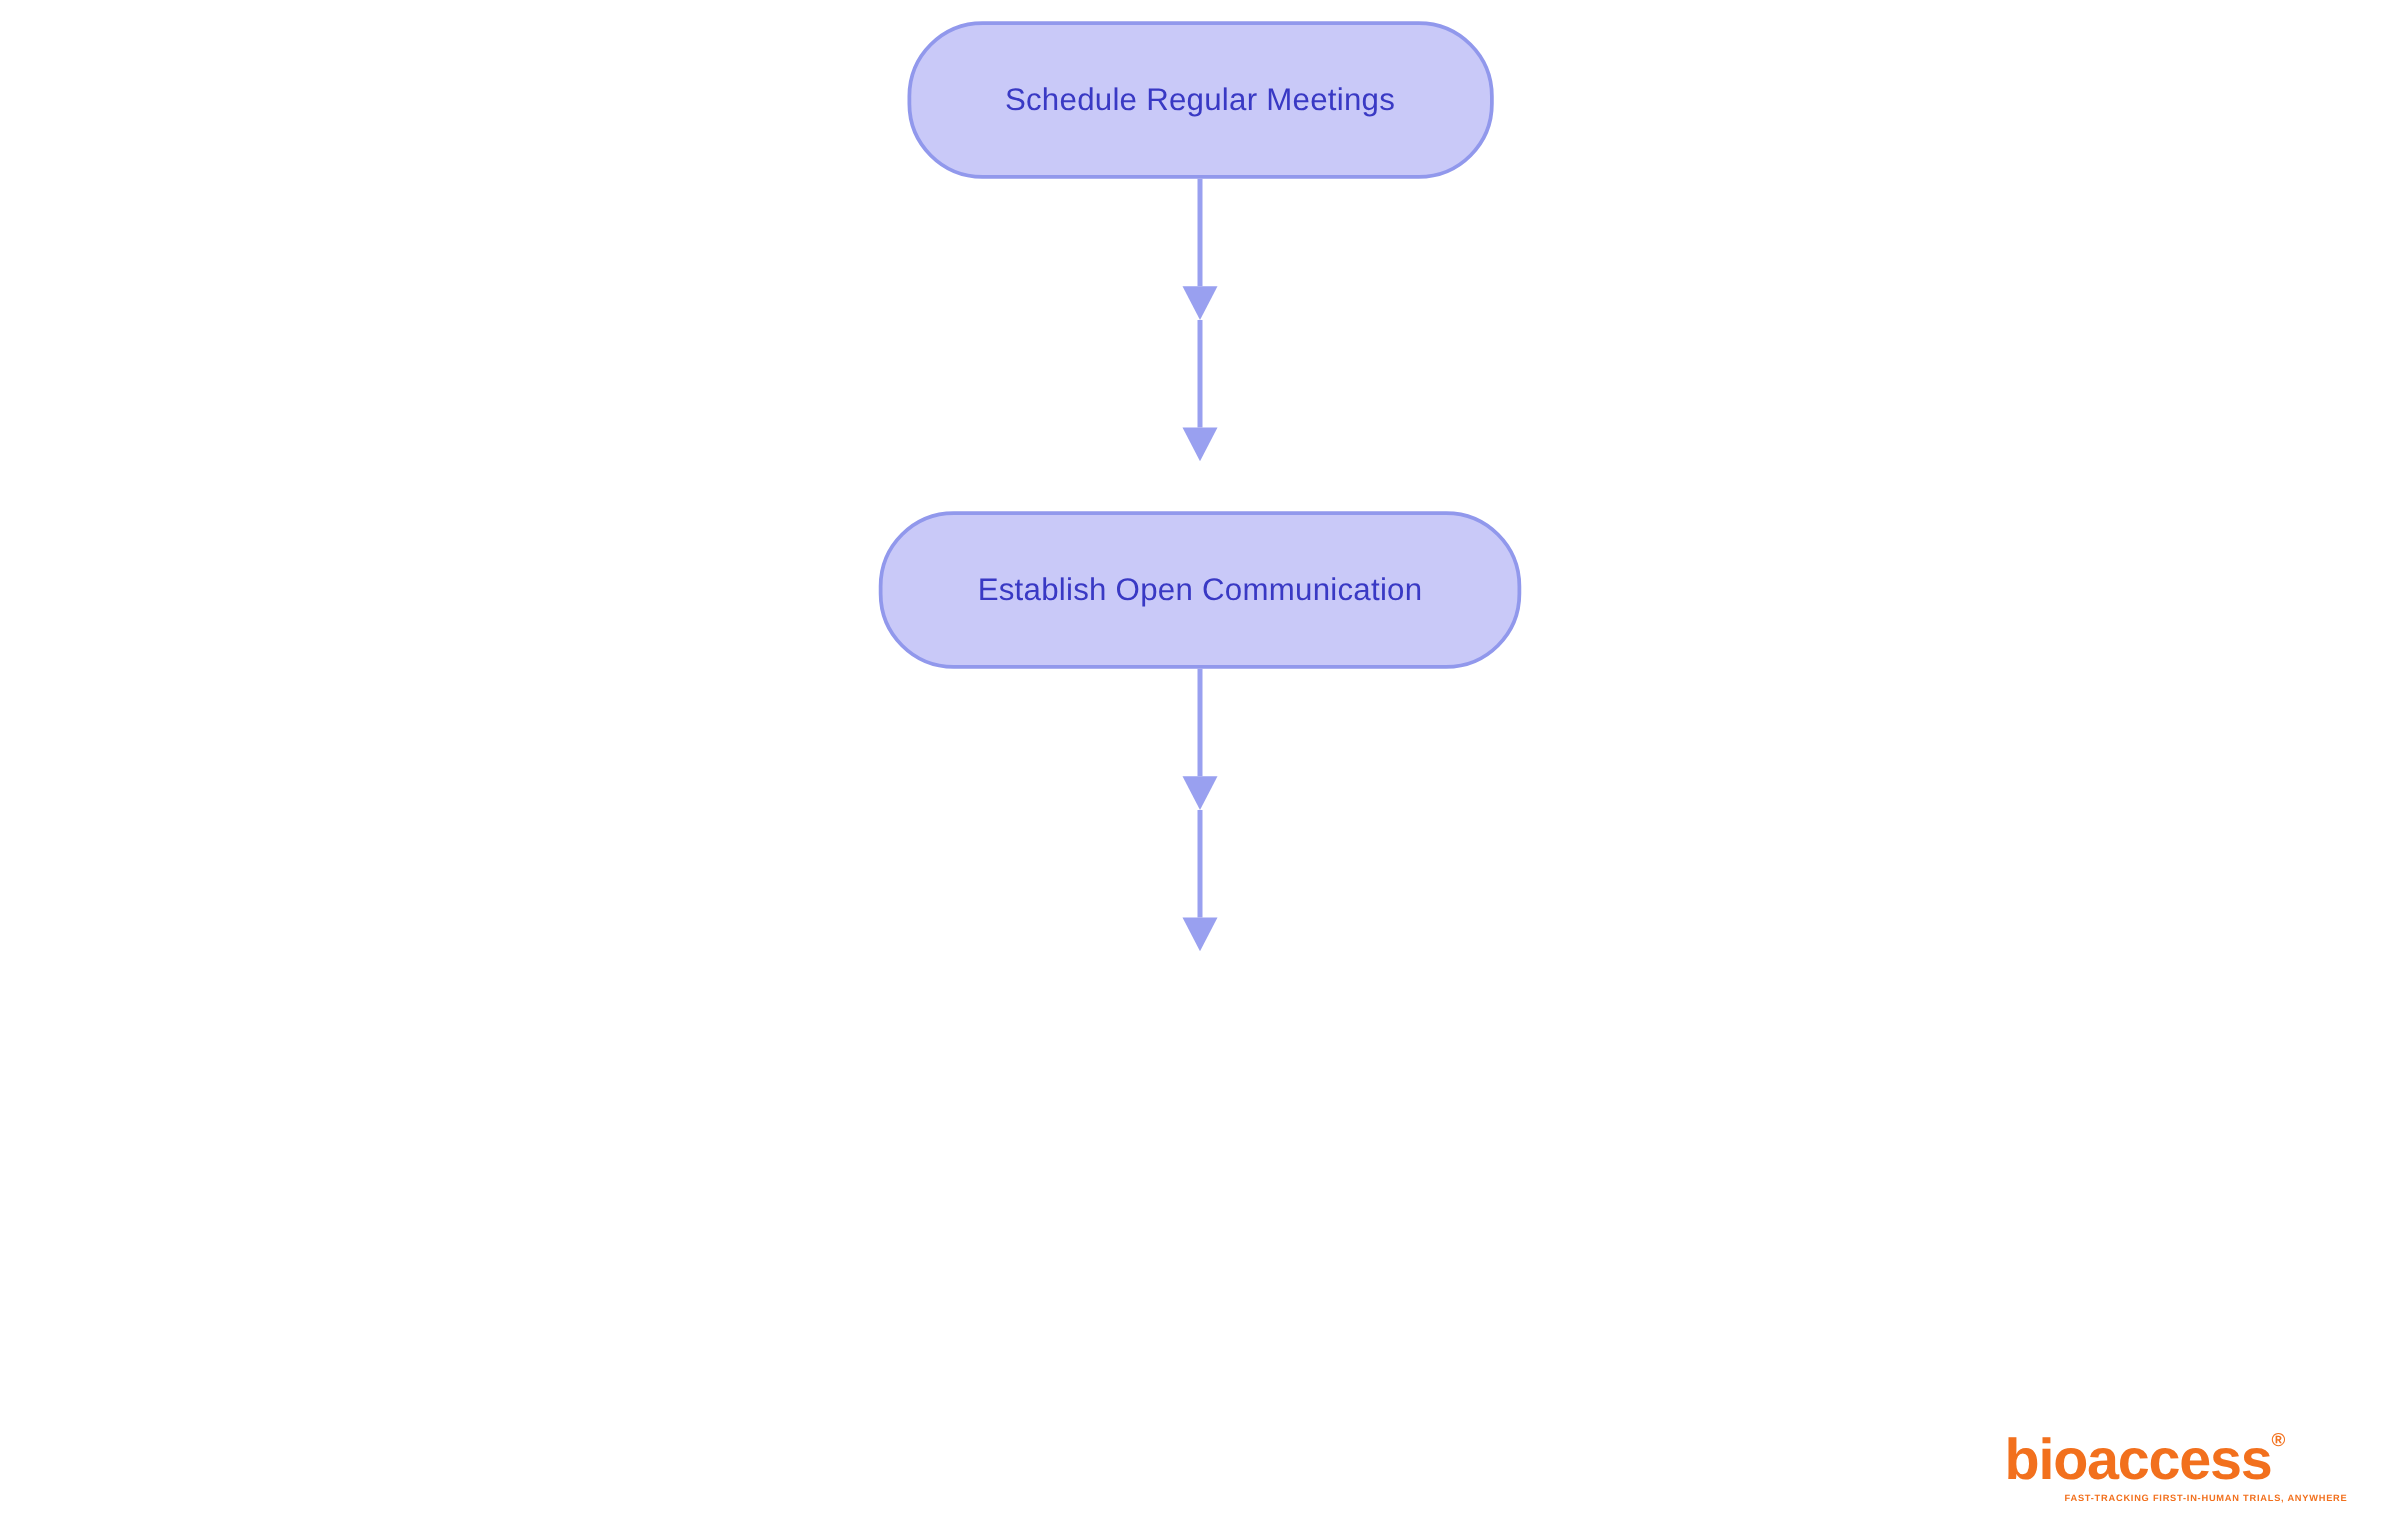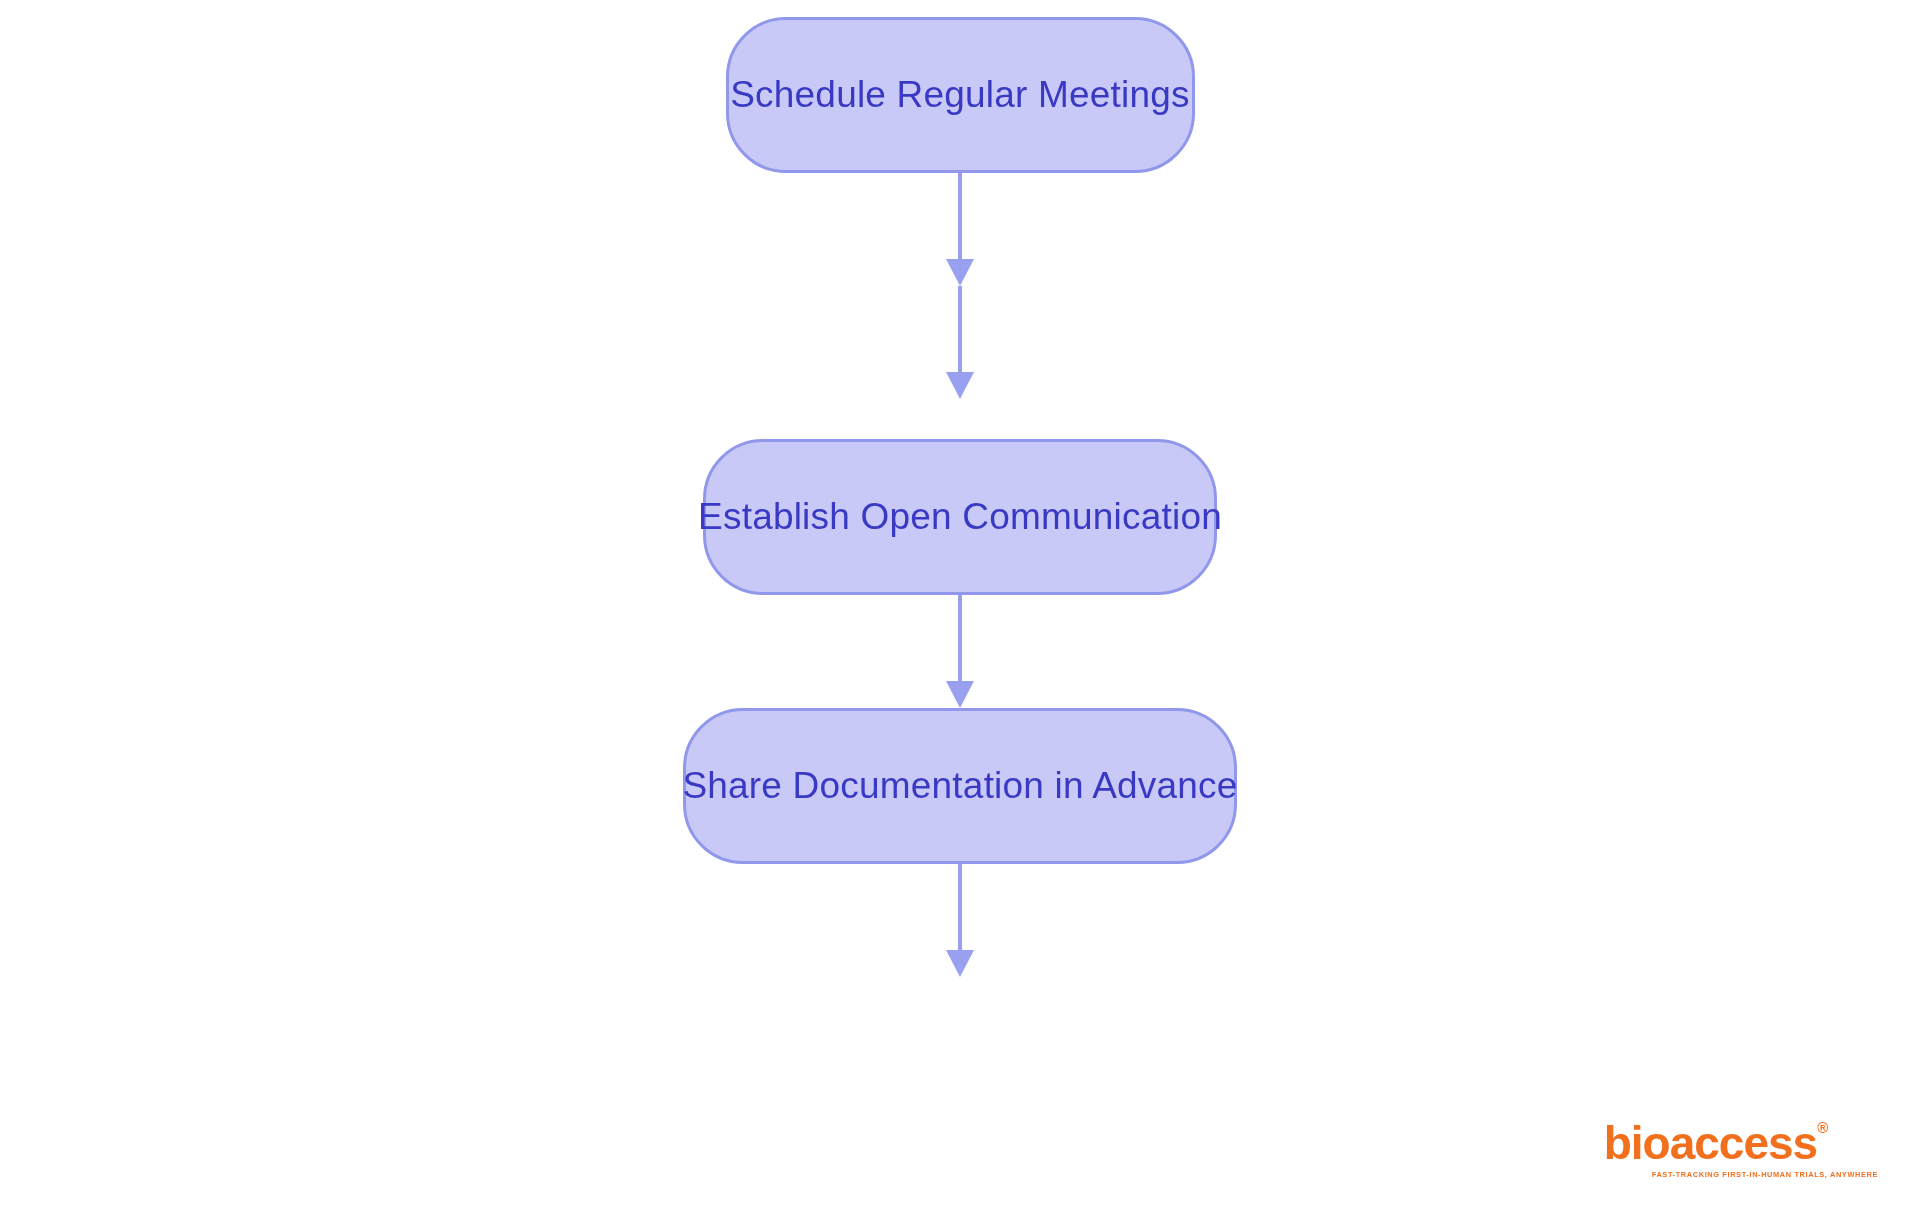--- a/index.html
+++ b/index.html
@@ -10,29 +10,29 @@
     position: absolute;
     top: 17px;
     left: 0;
     width: 100%;
     display: flex;
     flex-direction: column;
     align-items: center;
   }
 
   .node {
-    height: 156px;
+    height: 126px;
     background: #c9c9f8;
     border: 3px solid #9198ec;
     border-radius: 60px;
     display: flex;
     align-items: center;
     justify-content: center;
     color: #3939c4;
-    font-size: 37px;
+    font-size: 25px;
     letter-spacing: 0.2px;
     white-space: nowrap;
     flex: 0 0 auto;
   }
   .node.n1 { width: 469px; }
   .node.n2 { width: 535px; }
   .node.n3 { width: 514px; margin-top: 40px; }
   .node.n4 { width: 554px; }
   .node.n5 { width: 480px; }
 
@@ -53,21 +53,21 @@
     width: 0;
     height: 0;
     border-left: 14px solid transparent;
     border-right: 14px solid transparent;
     border-top: 27px solid #99a0f0;
   }
 
   .brand {
     position: absolute;
     right: 42px;
-    bottom: 36px;
+    bottom: 12px;
     text-align: left;
     color: #f2701d;
   }
   .brand-row { line-height: 1; white-space: nowrap; }
   .brand-text {
     font-size: 46px;
     font-weight: bold;
     letter-spacing: -1px;
   }
   .brand-reg {
@@ -106,23 +106,20 @@
 
   <div class="node n3">
     <span>Establish Open Communication</span>
   </div>
 
   <div class="arrow">
     <div class="stem"></div>
     <div class="head"></div>
   </div>
 
-  <div class="node n4">
-    <span>Share Documentation in Advance</span>
-  </div>
 
   <div class="arrow">
     <div class="stem"></div>
     <div class="head"></div>
   </div>
 
 
 </div>
 
 <div class="brand">

